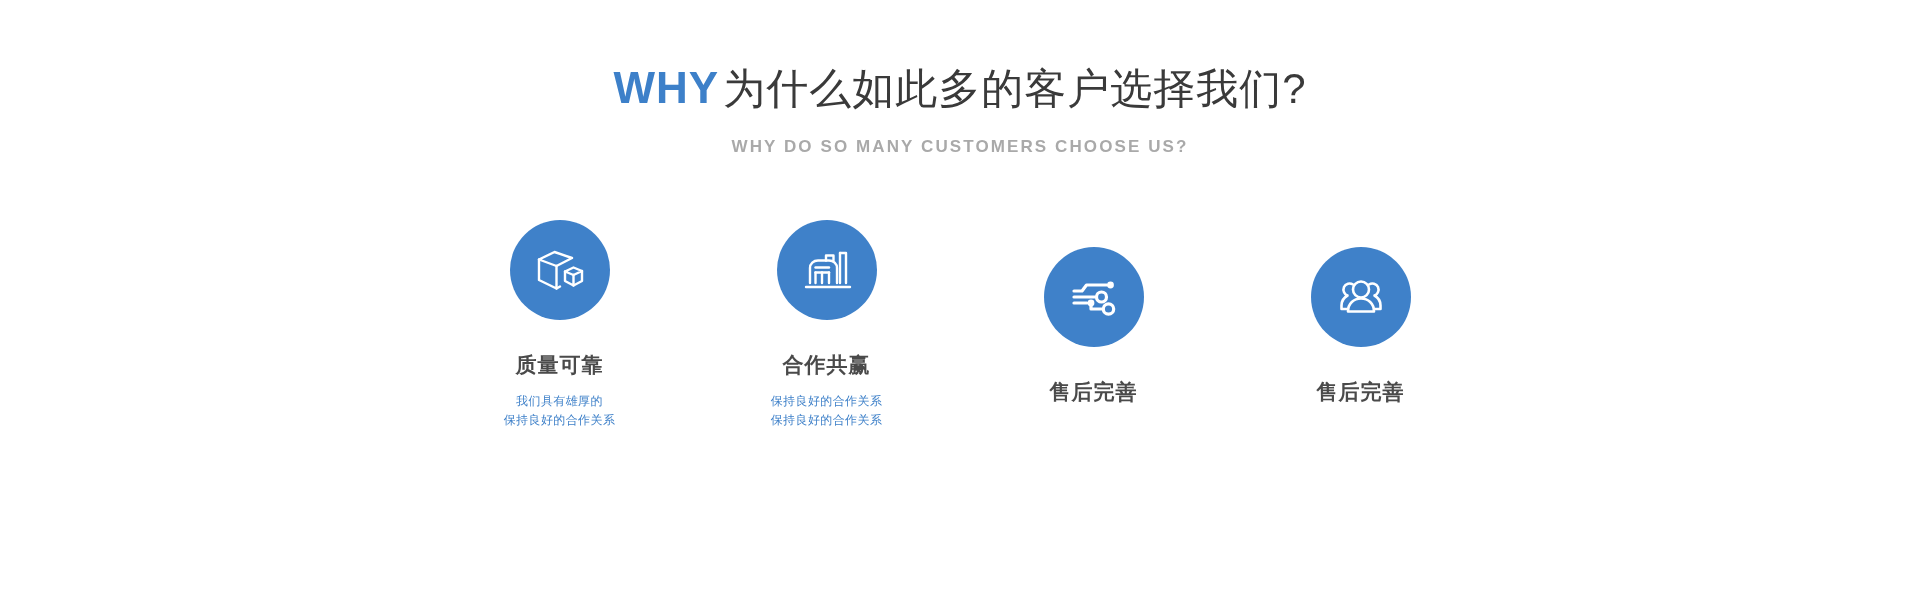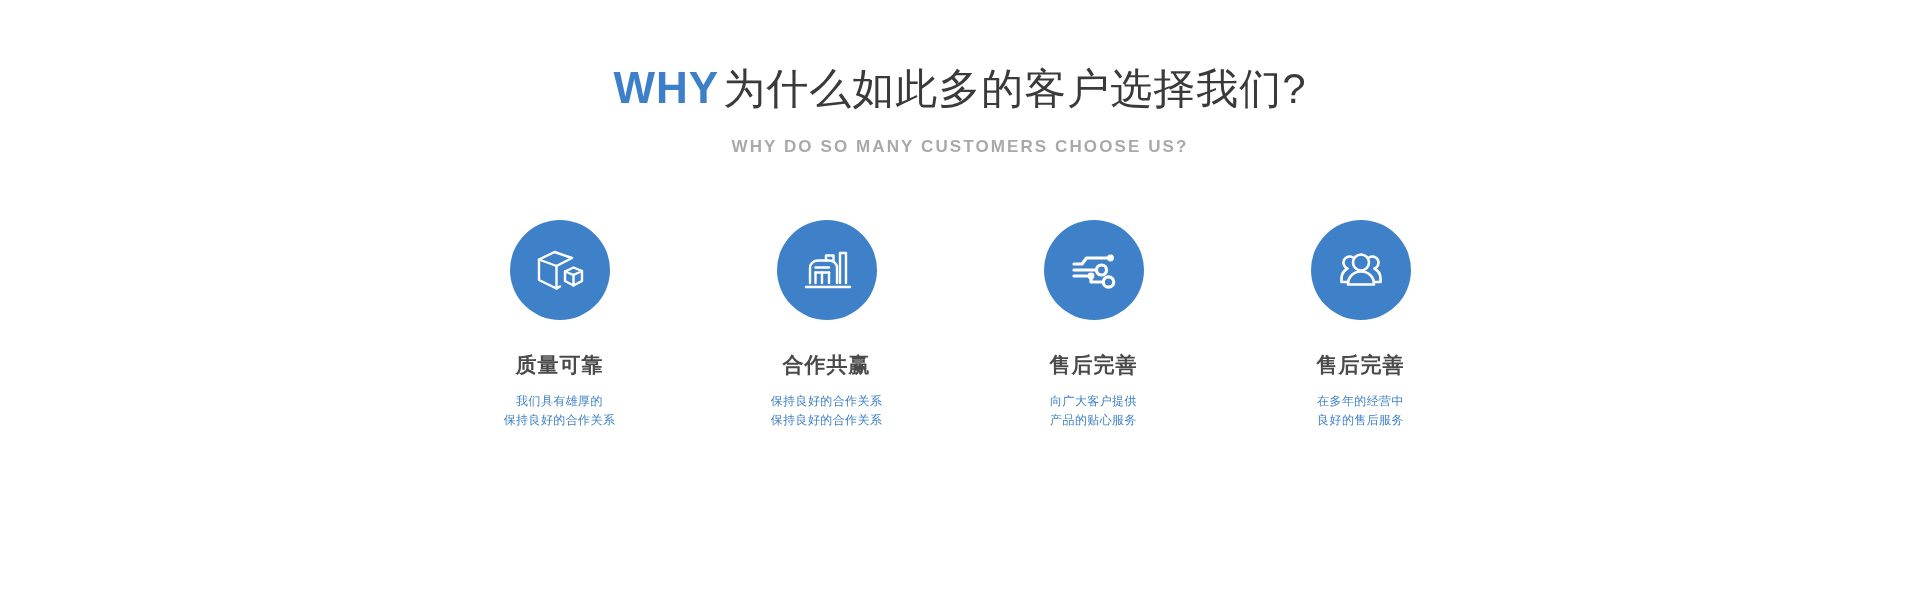--- a/index.html
+++ b/index.html
@@ -168,38 +168,30 @@
             <path d="M8 28 L30 28"></path>
             <circle cx="35.5" cy="28" r="5" fill="none"></circle>
             <path d="M8 34 L21 34"></path>
             <circle cx="25" cy="34" r="3.4" fill="#ffffff" stroke="none"></circle>
             <path d="M25 34 L25 40 L36 40"></path>
             <circle cx="42.5" cy="40" r="5.2" fill="none"></circle>
           </svg>
         </span>
       </div>
       <div class="card-title">售后完善</div>
-      <div class="card-desc">
-        <span>向广大客户提供</span>
-        <span>产品的贴心服务</span>
-      </div>
     </div>
 
     <div class="card">
       <div class="icon-circle">
         <span>
           <svg width="56" height="56" viewBox="0 0 56 56" fill="none" stroke="#ffffff" stroke-width="2.6" stroke-linecap="round" stroke-linejoin="round">
             <path d="M20 15.5 C17 13.5 12.5 14.5 11 18 C9.5 21.5 11.5 25.5 14.5 26.5 C11 28.5 8.5 32 8.5 36.5 L8.5 40 L15 40"></path>
             <path d="M36 15.5 C39 13.5 43.5 14.5 45 18 C46.5 21.5 44.5 25.5 41.5 26.5 C45 28.5 47.5 32 47.5 36.5 L47.5 40 L41 40"></path>
             <circle cx="28" cy="20.5" r="8"></circle>
             <path d="M15 42.5 C15 34.5 20.8 29.5 28 29.5 C35.2 29.5 41 34.5 41 42.5 Z"></path>
           </svg>
         </span>
       </div>
       <div class="card-title">售后完善</div>
-      <div class="card-desc">
-        <span>在多年的经营中</span>
-        <span>良好的售后服务</span>
-      </div>
     </div>
 
   </div>
 </div>
 
 </body></html>

